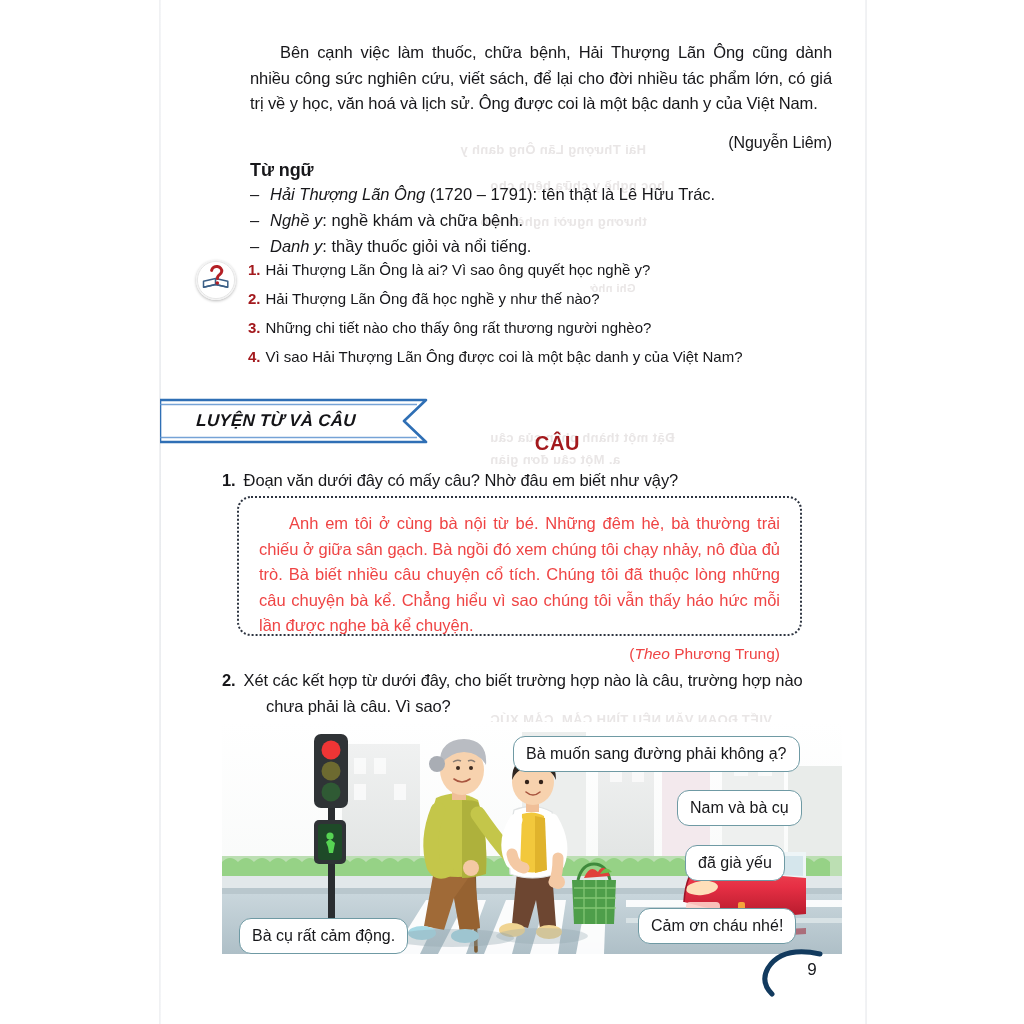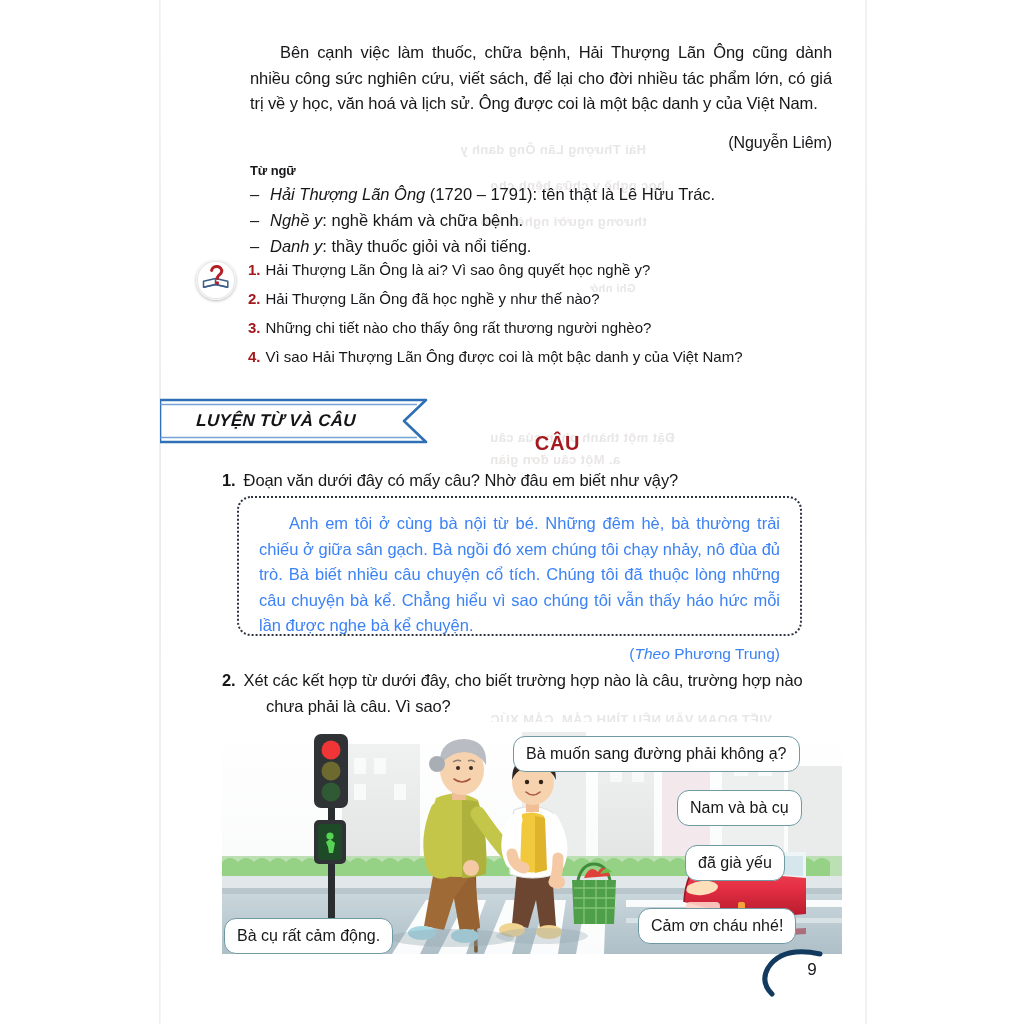--- a/index.html
+++ b/index.html
@@ -40,21 +40,21 @@
     font-size:16.5px;
     line-height:25.5px;
     letter-spacing:-0.1px;
   }
 
   
   #intro{ left:90px; top:40px; width:582px; text-indent:30px; text-align:justify;}
   #attrib{ left:90px; top:130px; width:582px; text-align:right; font-size:16px;}
 
   
-  #voc-title{ left:90px; top:158px; font-weight:bold; font-size:13px;}
+  #voc-title{ left:90px; top:158px; font-weight:bold; font-size:18px;}
   .voc-row{ position:absolute; left:90px; font-size:16.5px; color:#17171a; white-space:nowrap;}
   .voc-dash{ display:inline-block; width:20px; }
   .voc-row i{ font-style:italic; }
 
   
   #q-icon{
     position:absolute;left:36px;top:260px;width:40px;height:40px;
     border-radius:50%;background:#ffffff;
     box-shadow:0 1px 3px rgba(0,0,0,.28), inset 0 0 0 1px #f2f2f2;
   }
@@ -92,21 +92,21 @@
   #ex1 .exnum{font-weight:bold;margin-right:8px;}
 
   
   #passage{
     position:absolute;left:77px;top:496px;width:565px;height:140px;
     border:2.4px dotted #2d3440;border-radius:14px;
     box-sizing:border-box;
     padding:13px 20px 8px 20px;
   }
   #passage p{
-    margin:0;font-size:16.5px;line-height:25.5px;color:#3b82f6;
+    margin:0;font-size:16.5px;line-height:25.5px;color:#ef4444;
     text-indent:30px;text-align:justify;
   }
   #passage .src{
     margin:2px 0 0 0;text-align:right;text-indent:0;font-size:15.5px;
   }
   #passage .src i{font-style:italic;}
 
   
   #ex2{ left:62px; top:668px; width:610px; font-size:16.5px;}
   #ex2 .exnum{font-weight:bold;margin-right:8px;}
@@ -404,21 +404,21 @@
 
   <div class="chip" style="left:353px;top:736px;">Bà muốn sang đường phải không ạ?</div>
 
   <div class="chip" style="left:517px;top:790px;">Nam và bà cụ</div>
 
 
   <div class="chip" style="left:525px;top:845px;">đã già yếu</div>
 
   <div class="chip" style="left:478px;top:908px;">Cảm ơn cháu nhé!</div>
 
-  <div class="chip" style="left:64px;top:918px;">Bà cụ rất cảm động.</div>
+  <div class="chip" style="left:79px;top:918px;">Bà cụ rất cảm động.</div>
 
   <div id="pagenum">
     <svg width="86" height="52" viewBox="0 0 86 52">
       <path d="M66 8 q-38 -8 -52 14 q-8 14 4 26" fill="none" stroke="#123a5e" stroke-width="5" stroke-linecap="round"></path>
     </svg>
     <span>9</span>
   </div>
 
 </div>
 

